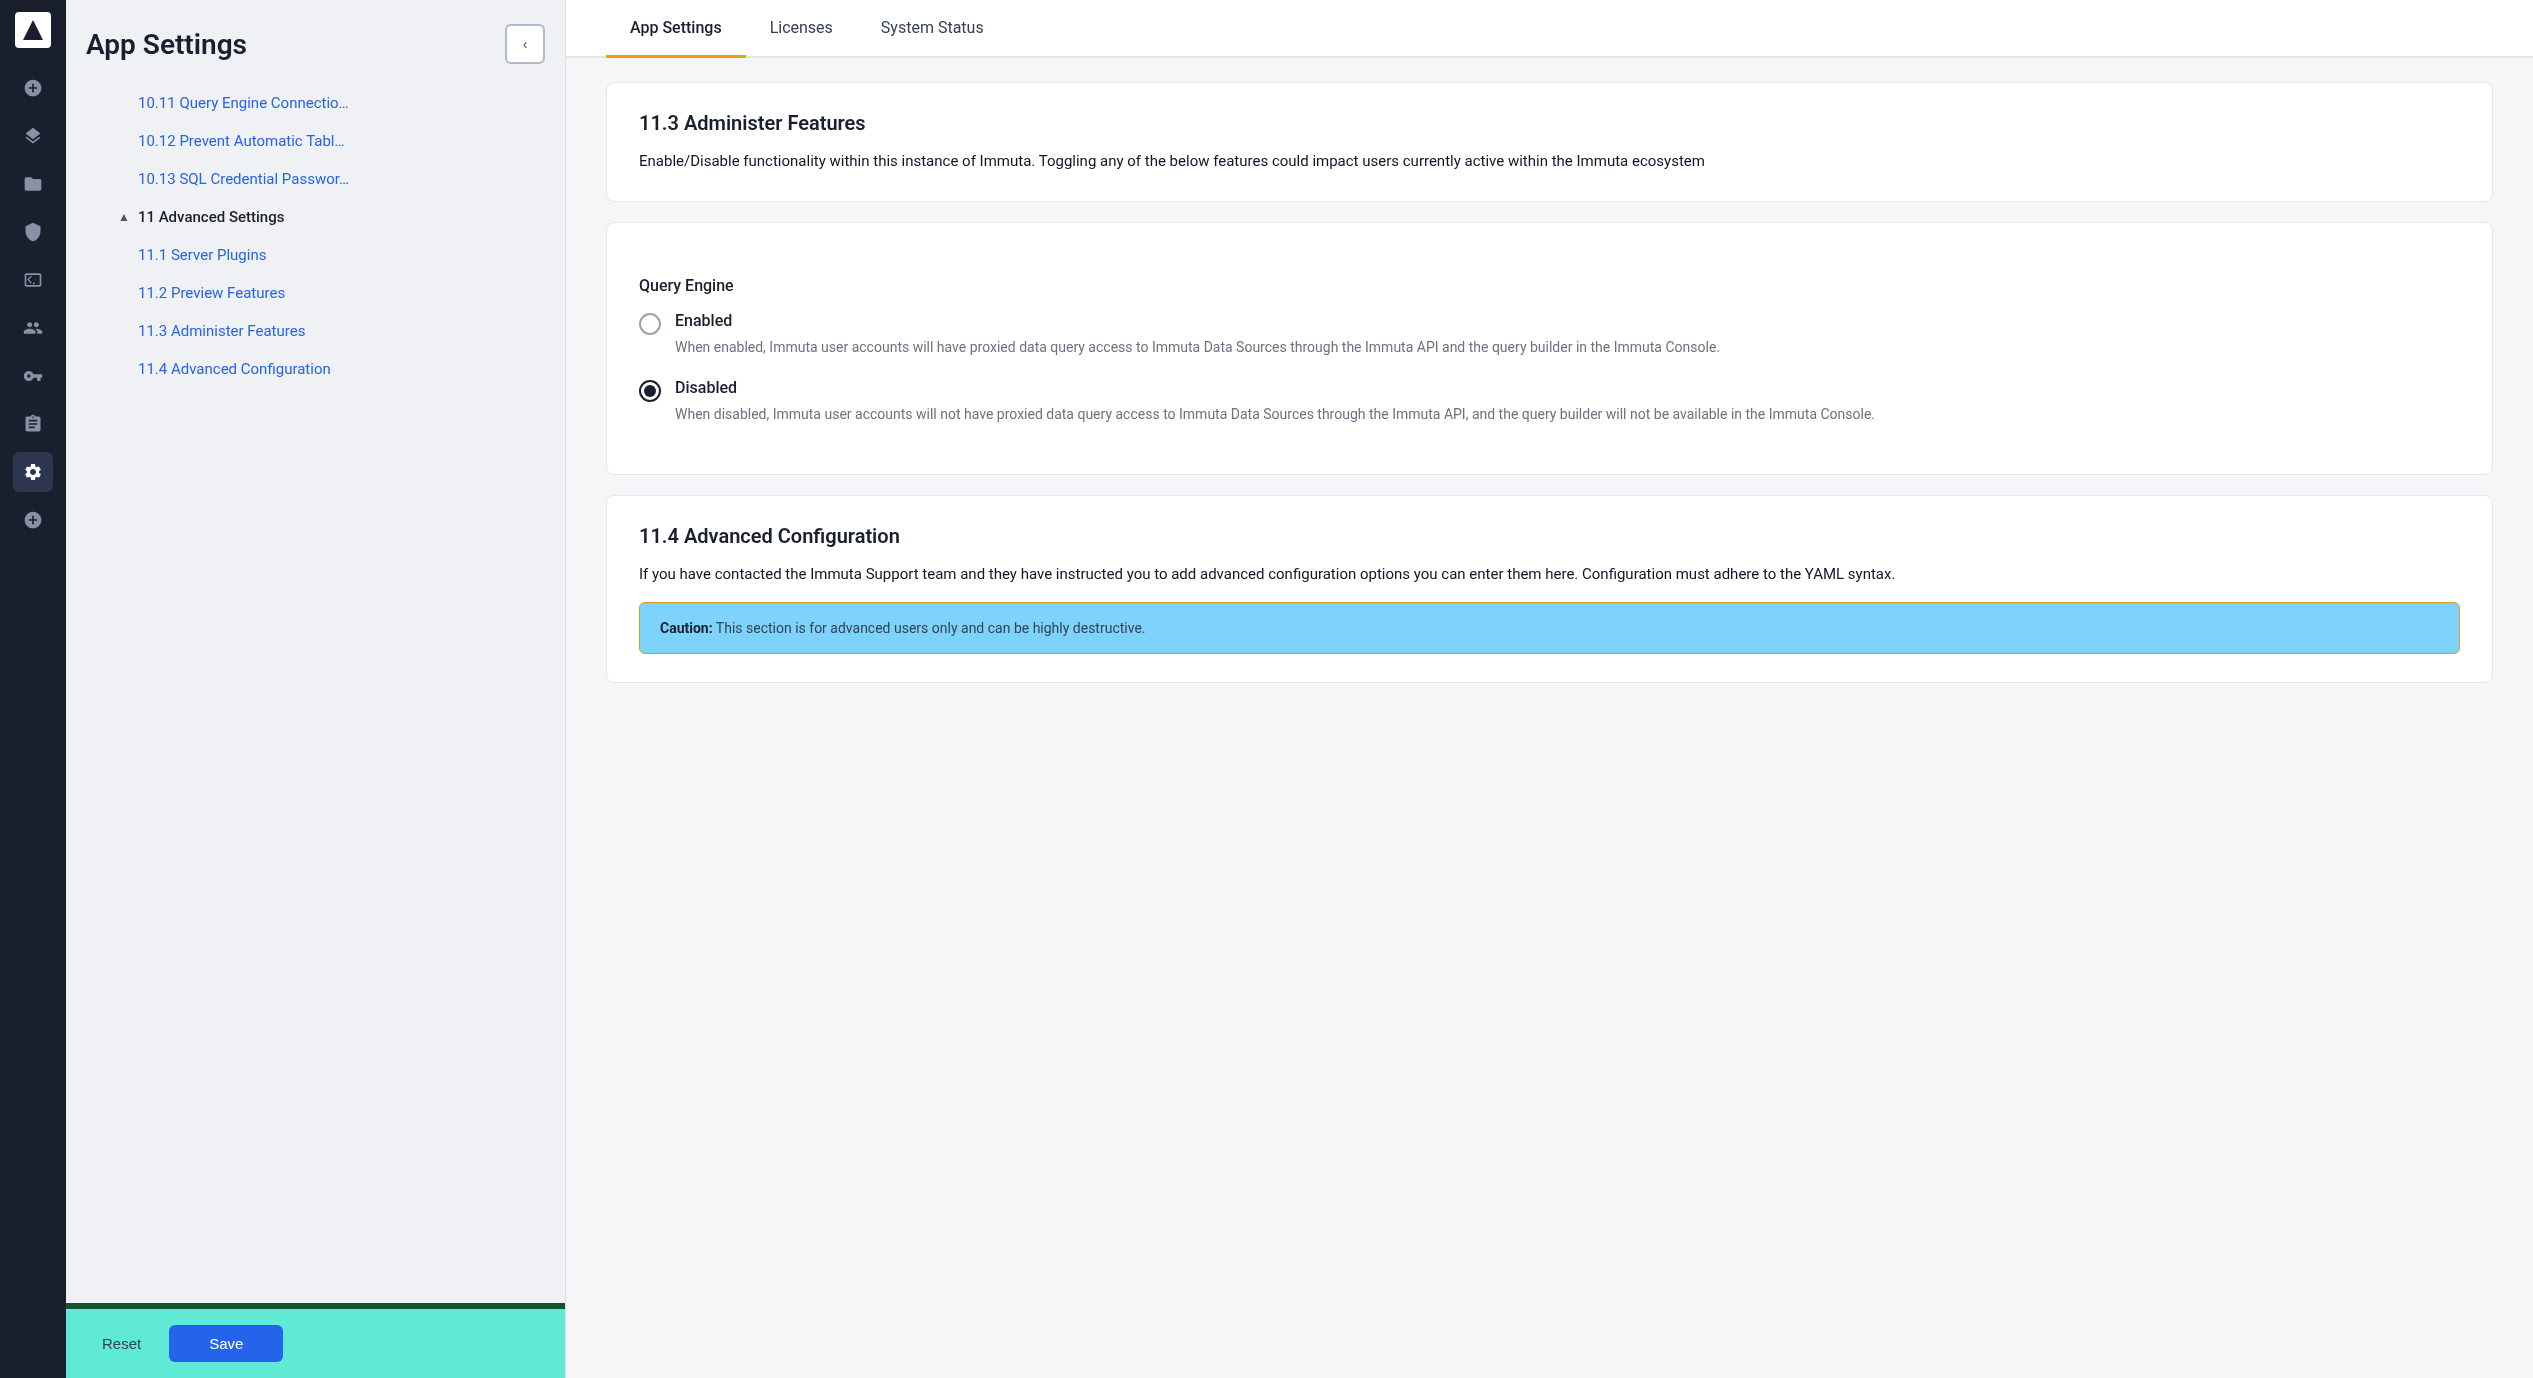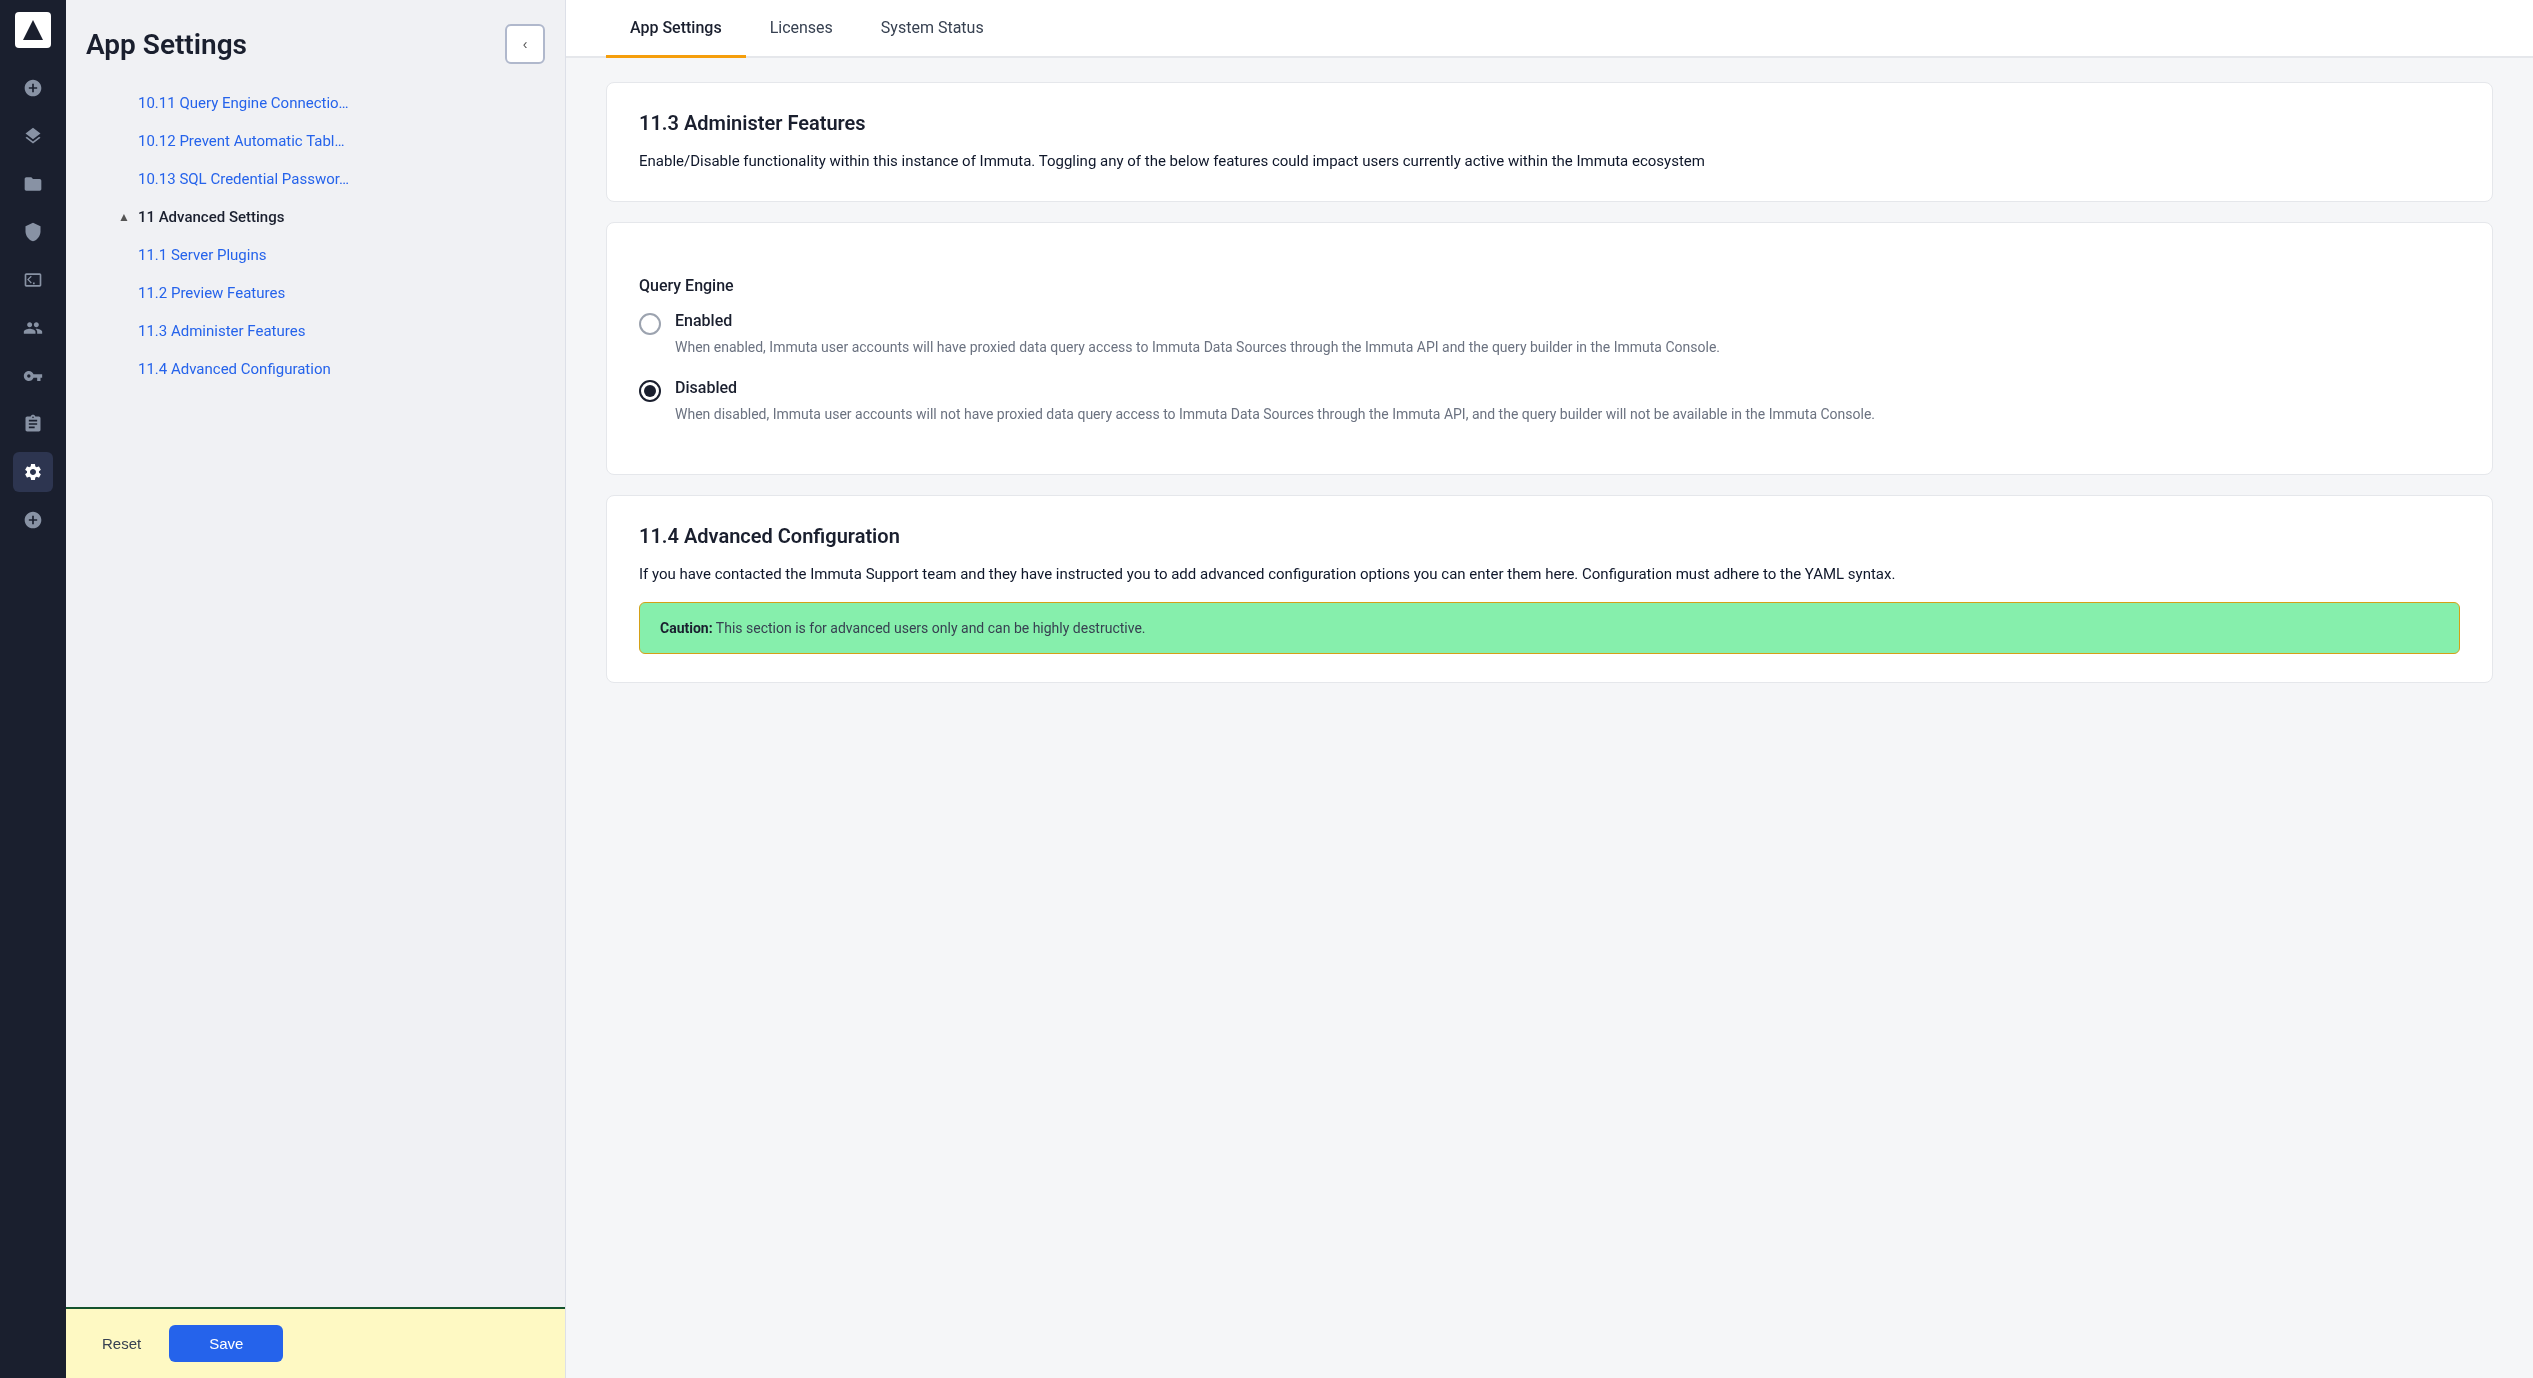--- a/index.html
+++ b/index.html
@@ -87,22 +87,22 @@
     .nav-item.parent {
       color: #1a1f2e;
       font-weight: 500;
       display: flex; align-items: center; gap: 8px;
     }
     .nav-item.parent .chevron { color: #555; font-size: 12px; }
     .panel-footer {
       padding: 16px 20px;
       display: flex;
       gap: 12px;
-      border-top: 2px solid #14532d;
-      background: #fef9c3;
+      border-top: 6px solid #14532d;
+      background: #5eead4;
     }
     .btn-reset {
       background: transparent;
       border: none;
       color: #374151;
       font-size: 15px;
       cursor: pointer;
       padding: 10px 16px;
     }
     .btn-save {
@@ -205,21 +205,21 @@
       color: #1a1f2e;
       margin-bottom: 6px;
     }
     .radio-desc {
       font-size: 14px;
       color: #6b7280;
       line-height: 1.6;
     }
     .caution-box {
       border: 1px solid #d4a017;
-      background: #86efac;
+      background: #7dd3fc;
       border-radius: 6px;
       padding: 14px 20px;
       margin-top: 16px;
       font-size: 14px;
       color: #374151;
       line-height: 1.6;
     }
     .caution-box strong { color: #1a1f2e; }
   </style>
 </head>

